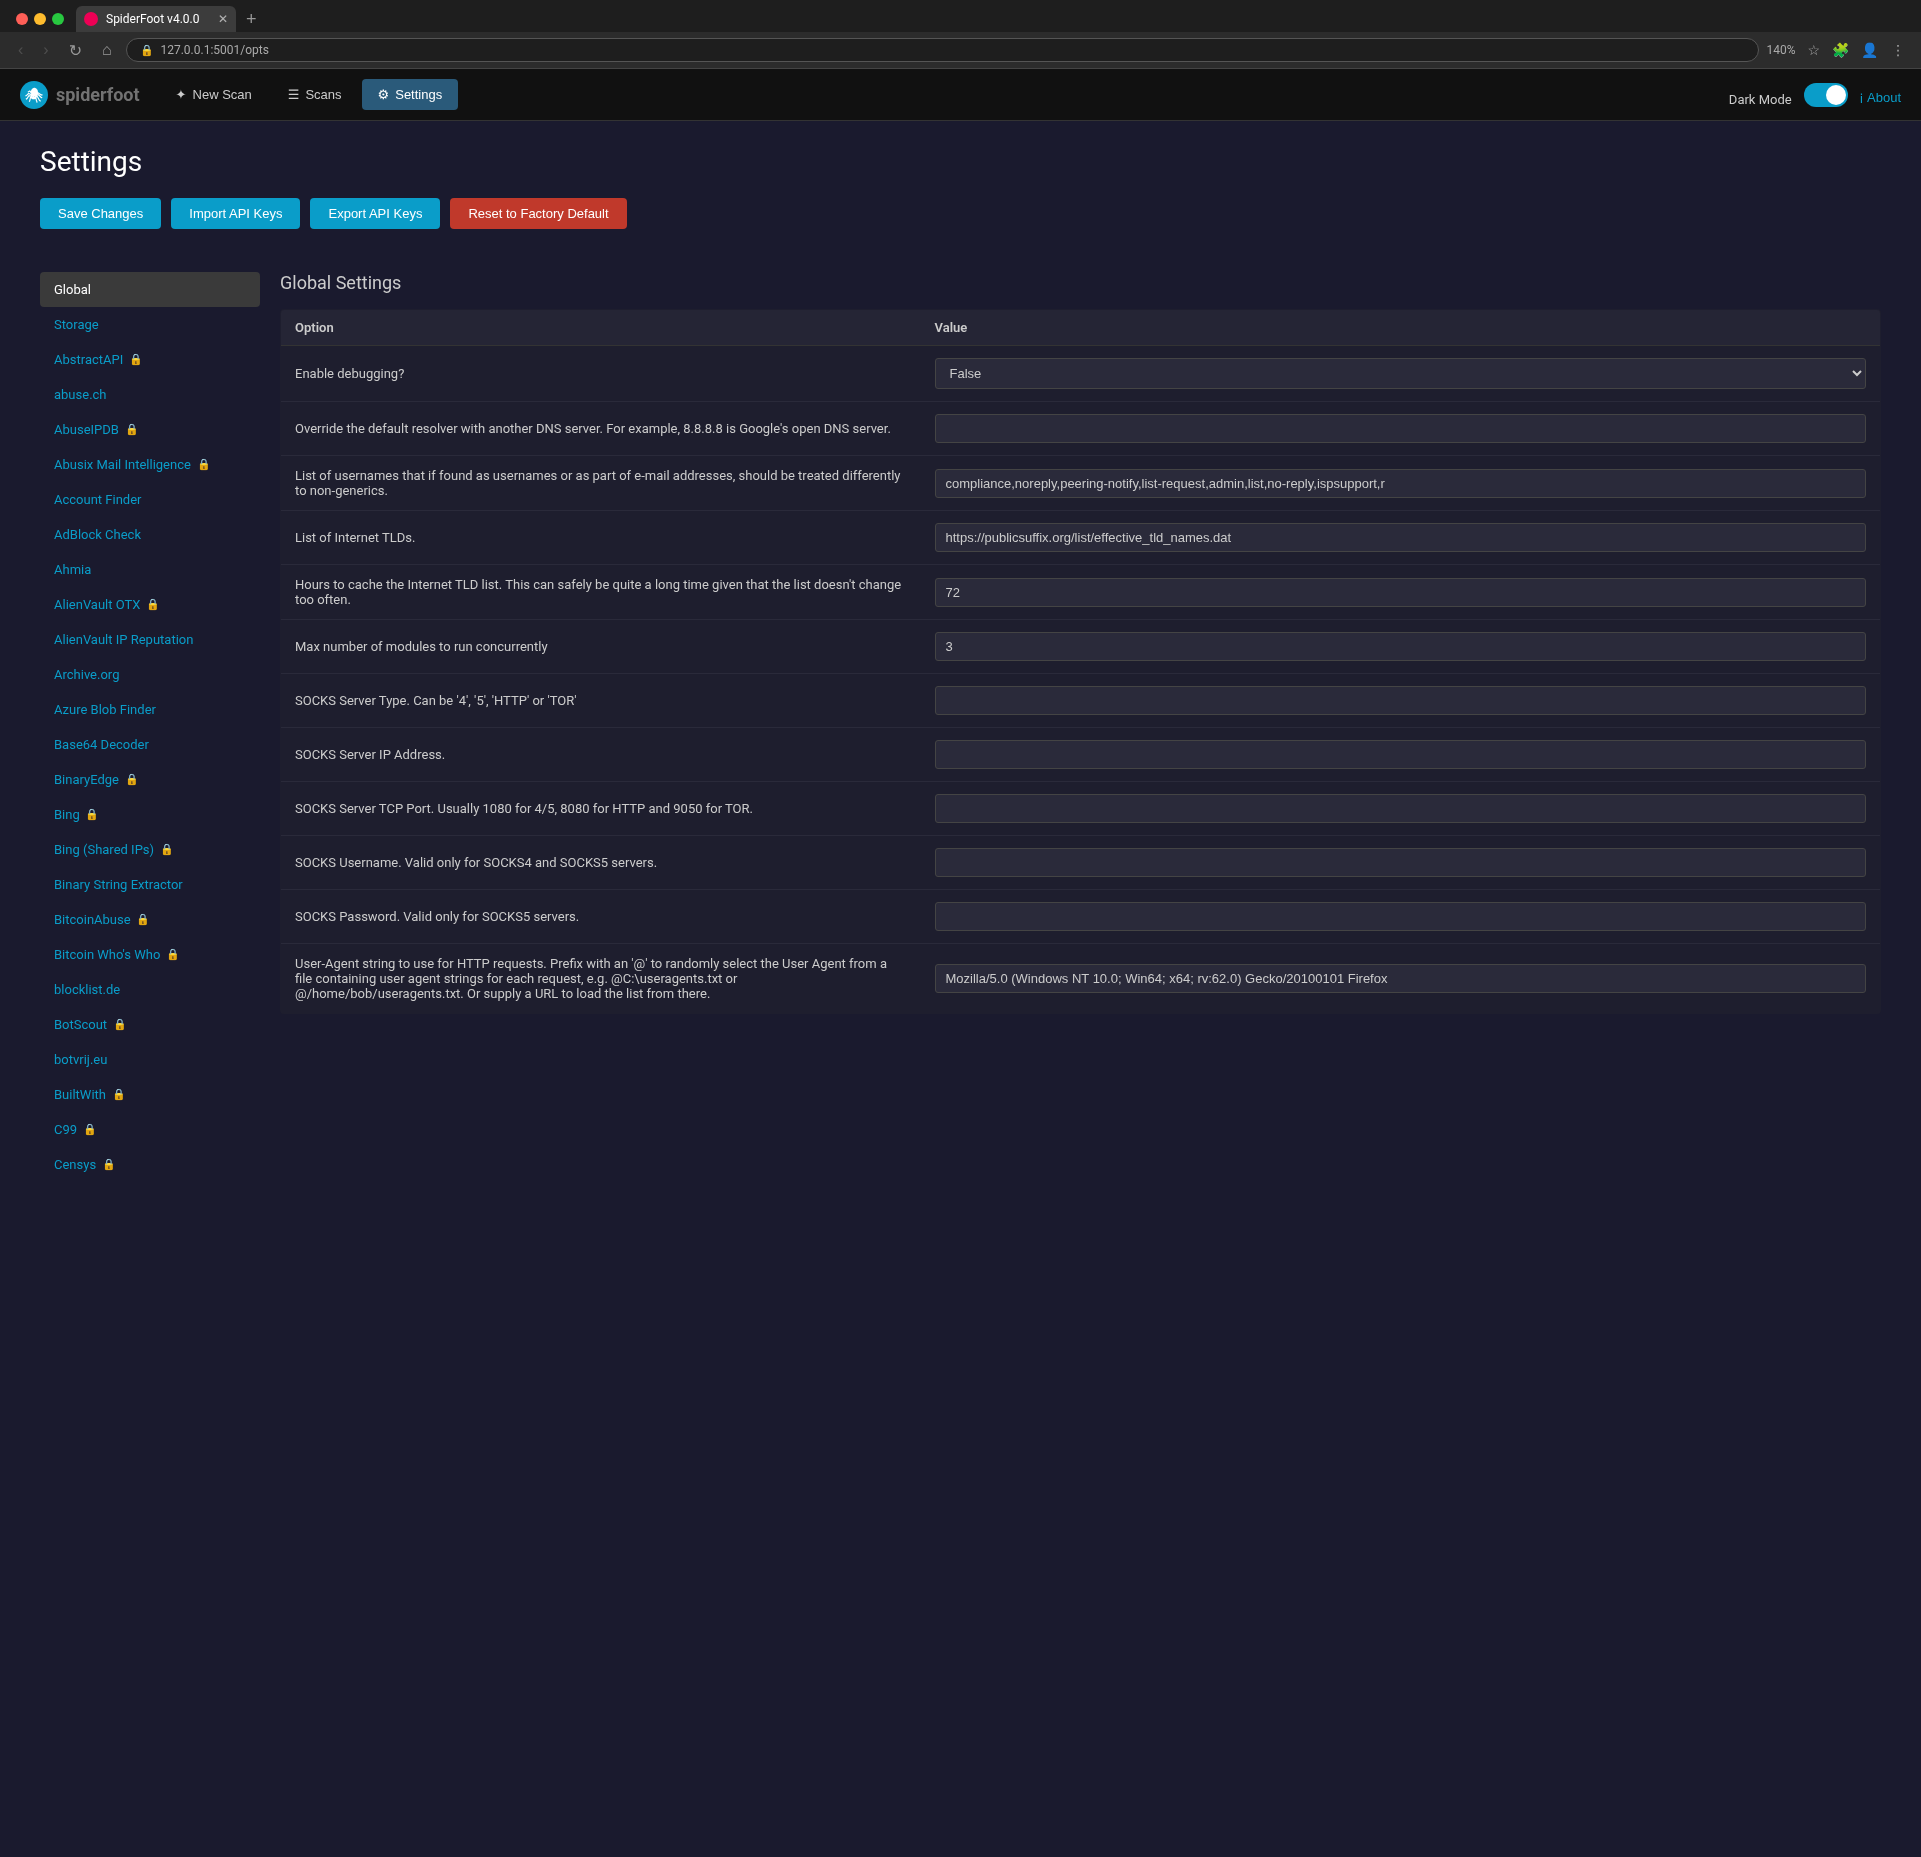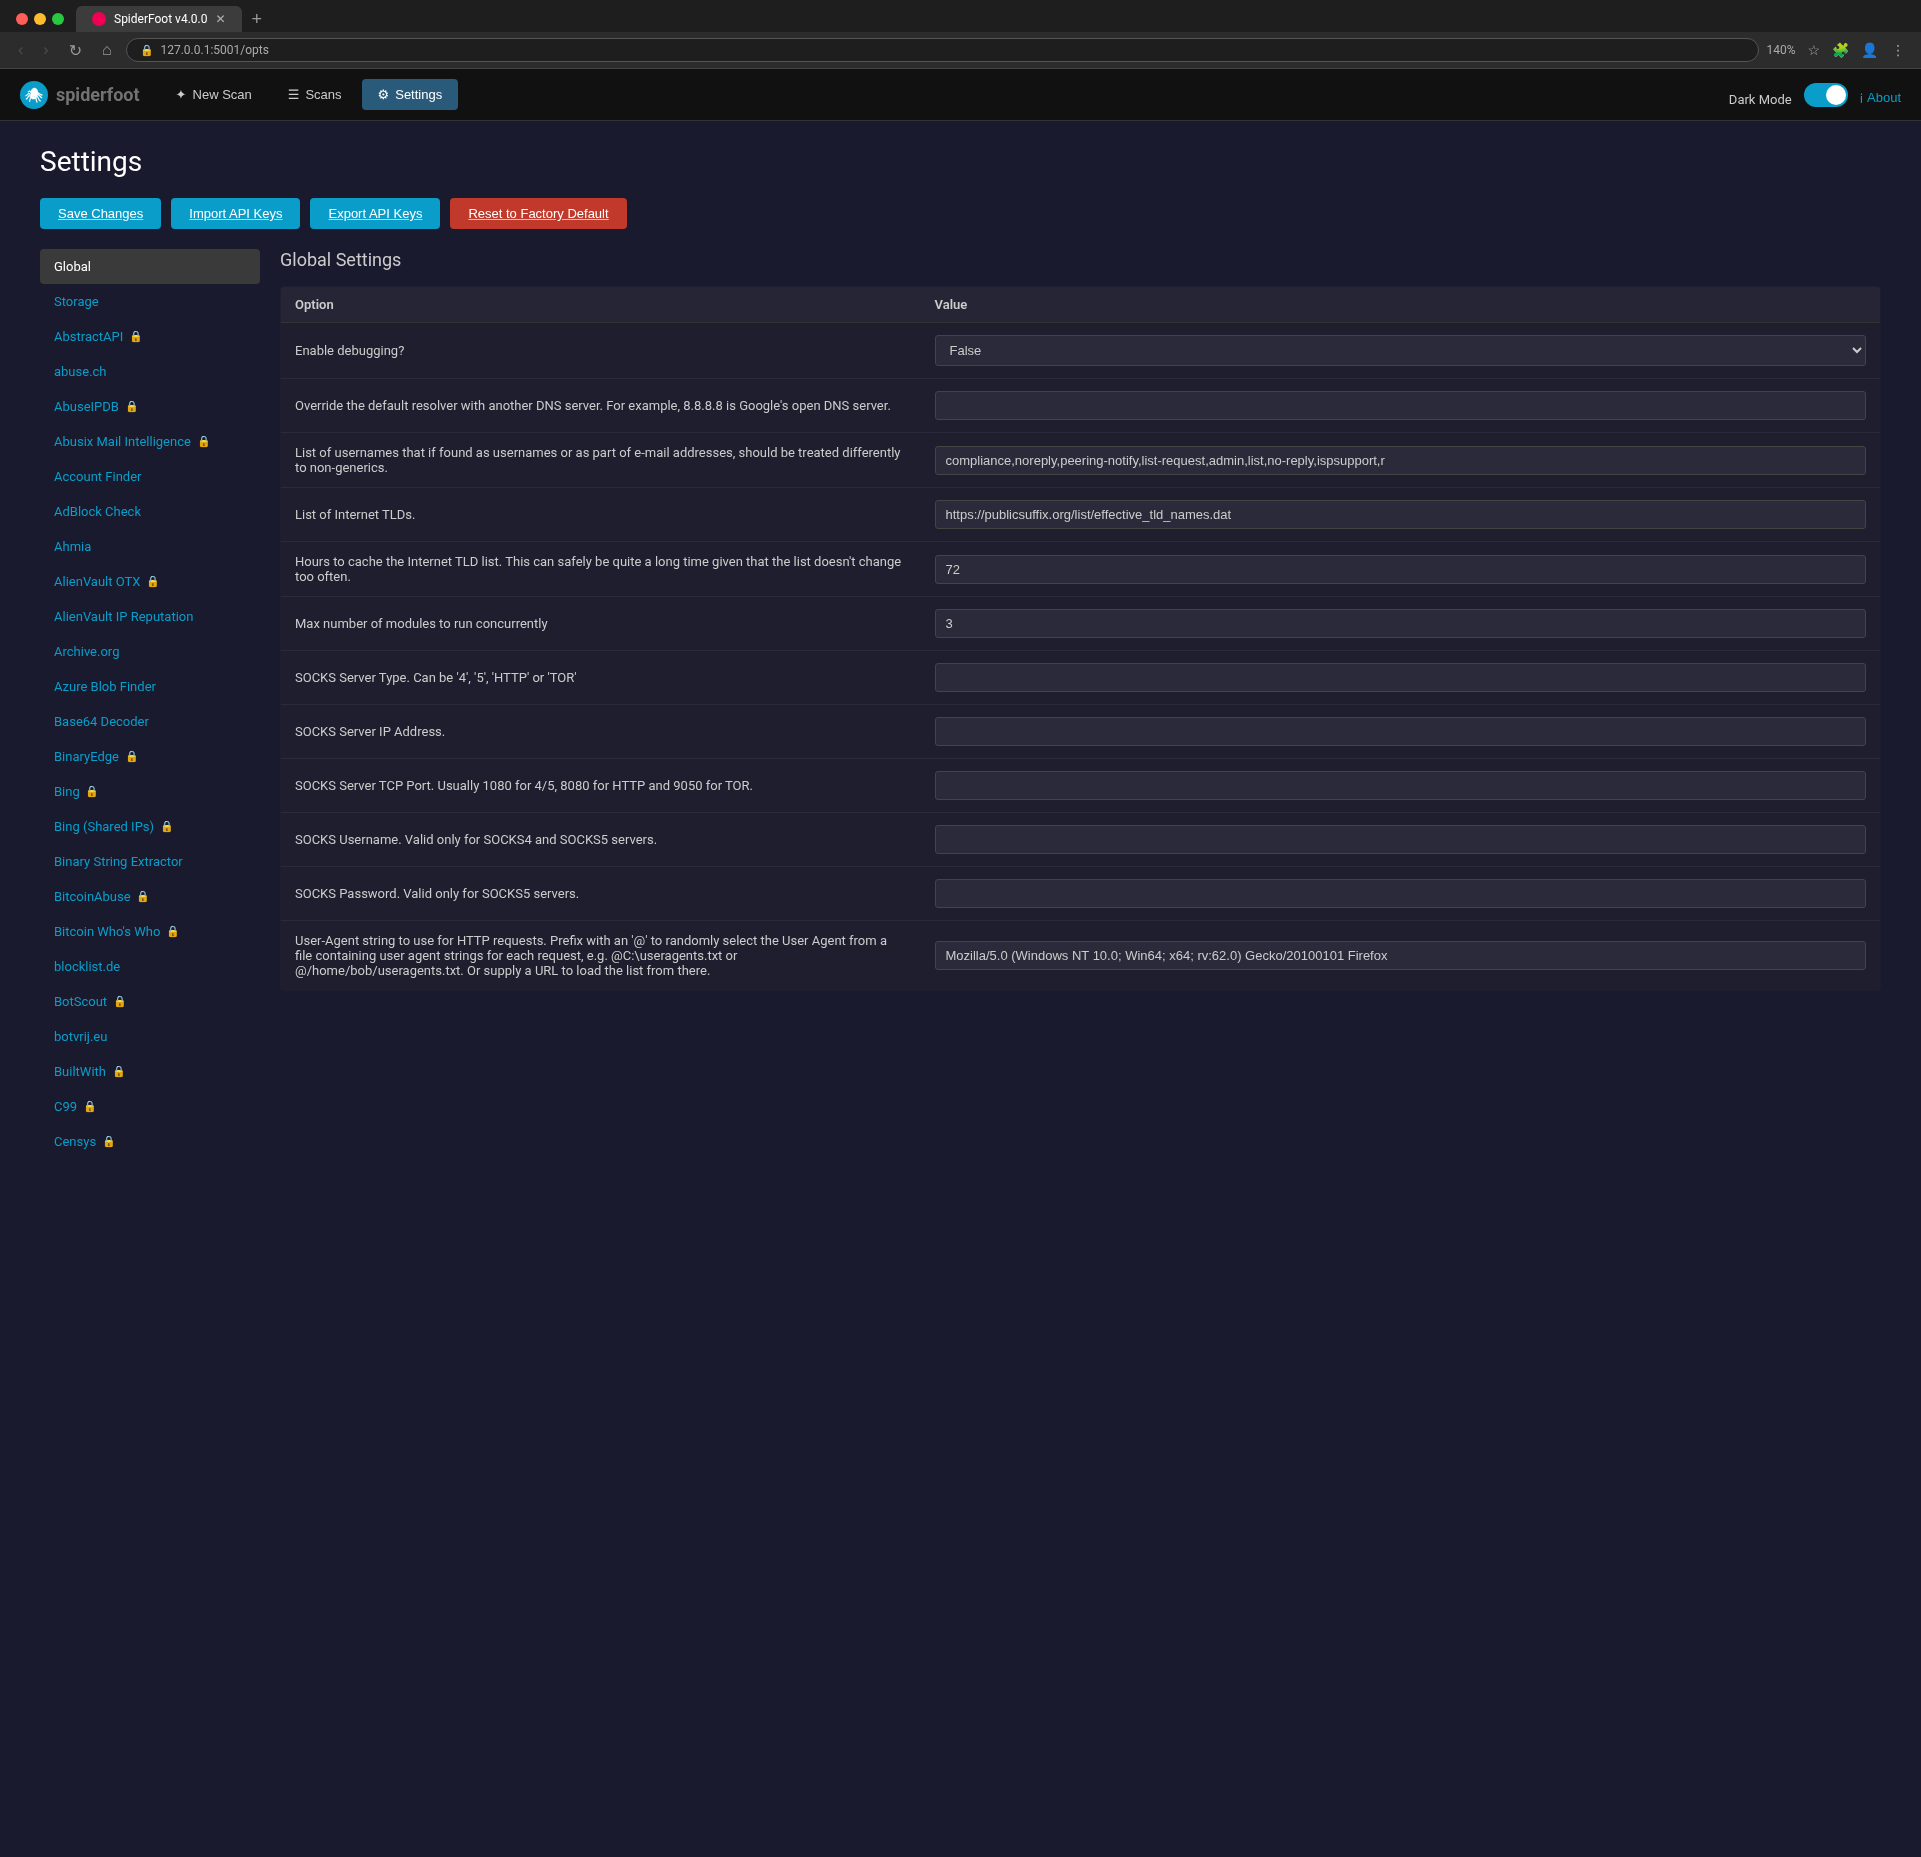--- a/index.html
+++ b/index.html
@@ -27,21 +27,21 @@
       width: 12px; height: 12px; border-radius: 50%;
       display: inline-block;
     }
     .dot-red { background: #ff5f57; }
     .dot-yellow { background: #febc2e; }
     .dot-green { background: #28c840; }
     .browser-dots { display: flex; gap: 6px; padding: 0 8px; }
     .tab {
       background: #2c2c2c;
       border-radius: 6px 6px 0 0;
-      padding: 6px 16px;
+      padding: 6px 8px;
       font-size: 12px;
       color: #ccc;
       display: flex;
       align-items: center;
       gap: 8px;
       min-width: 160px;
     }
     .tab.active { background: #3c3c3c; color: #fff; }
     .tab-favicon { width: 14px; height: 14px; background: #e05; border-radius: 50%; }
     .tab-close { margin-left: auto; opacity: 0.6; cursor: pointer; }
@@ -144,23 +144,22 @@
     }
     .page-title {
       font-size: 28px;
       color: #fff;
       margin-bottom: 20px;
       font-weight: 400;
     }
     .action-buttons {
       display: flex;
       gap: 10px;
-      margin-bottom: 20px;
+      margin-bottom: 43px;
       flex-wrap: wrap;
-      text-decoration: underline;
     }
     .btn {
       padding: 8px 18px;
       border-radius: 4px;
       border: none;
       cursor: pointer;
       font-size: 13px;
       font-weight: 500;
     }
     .btn-save { background: #0a9dc9; color: #fff; }

